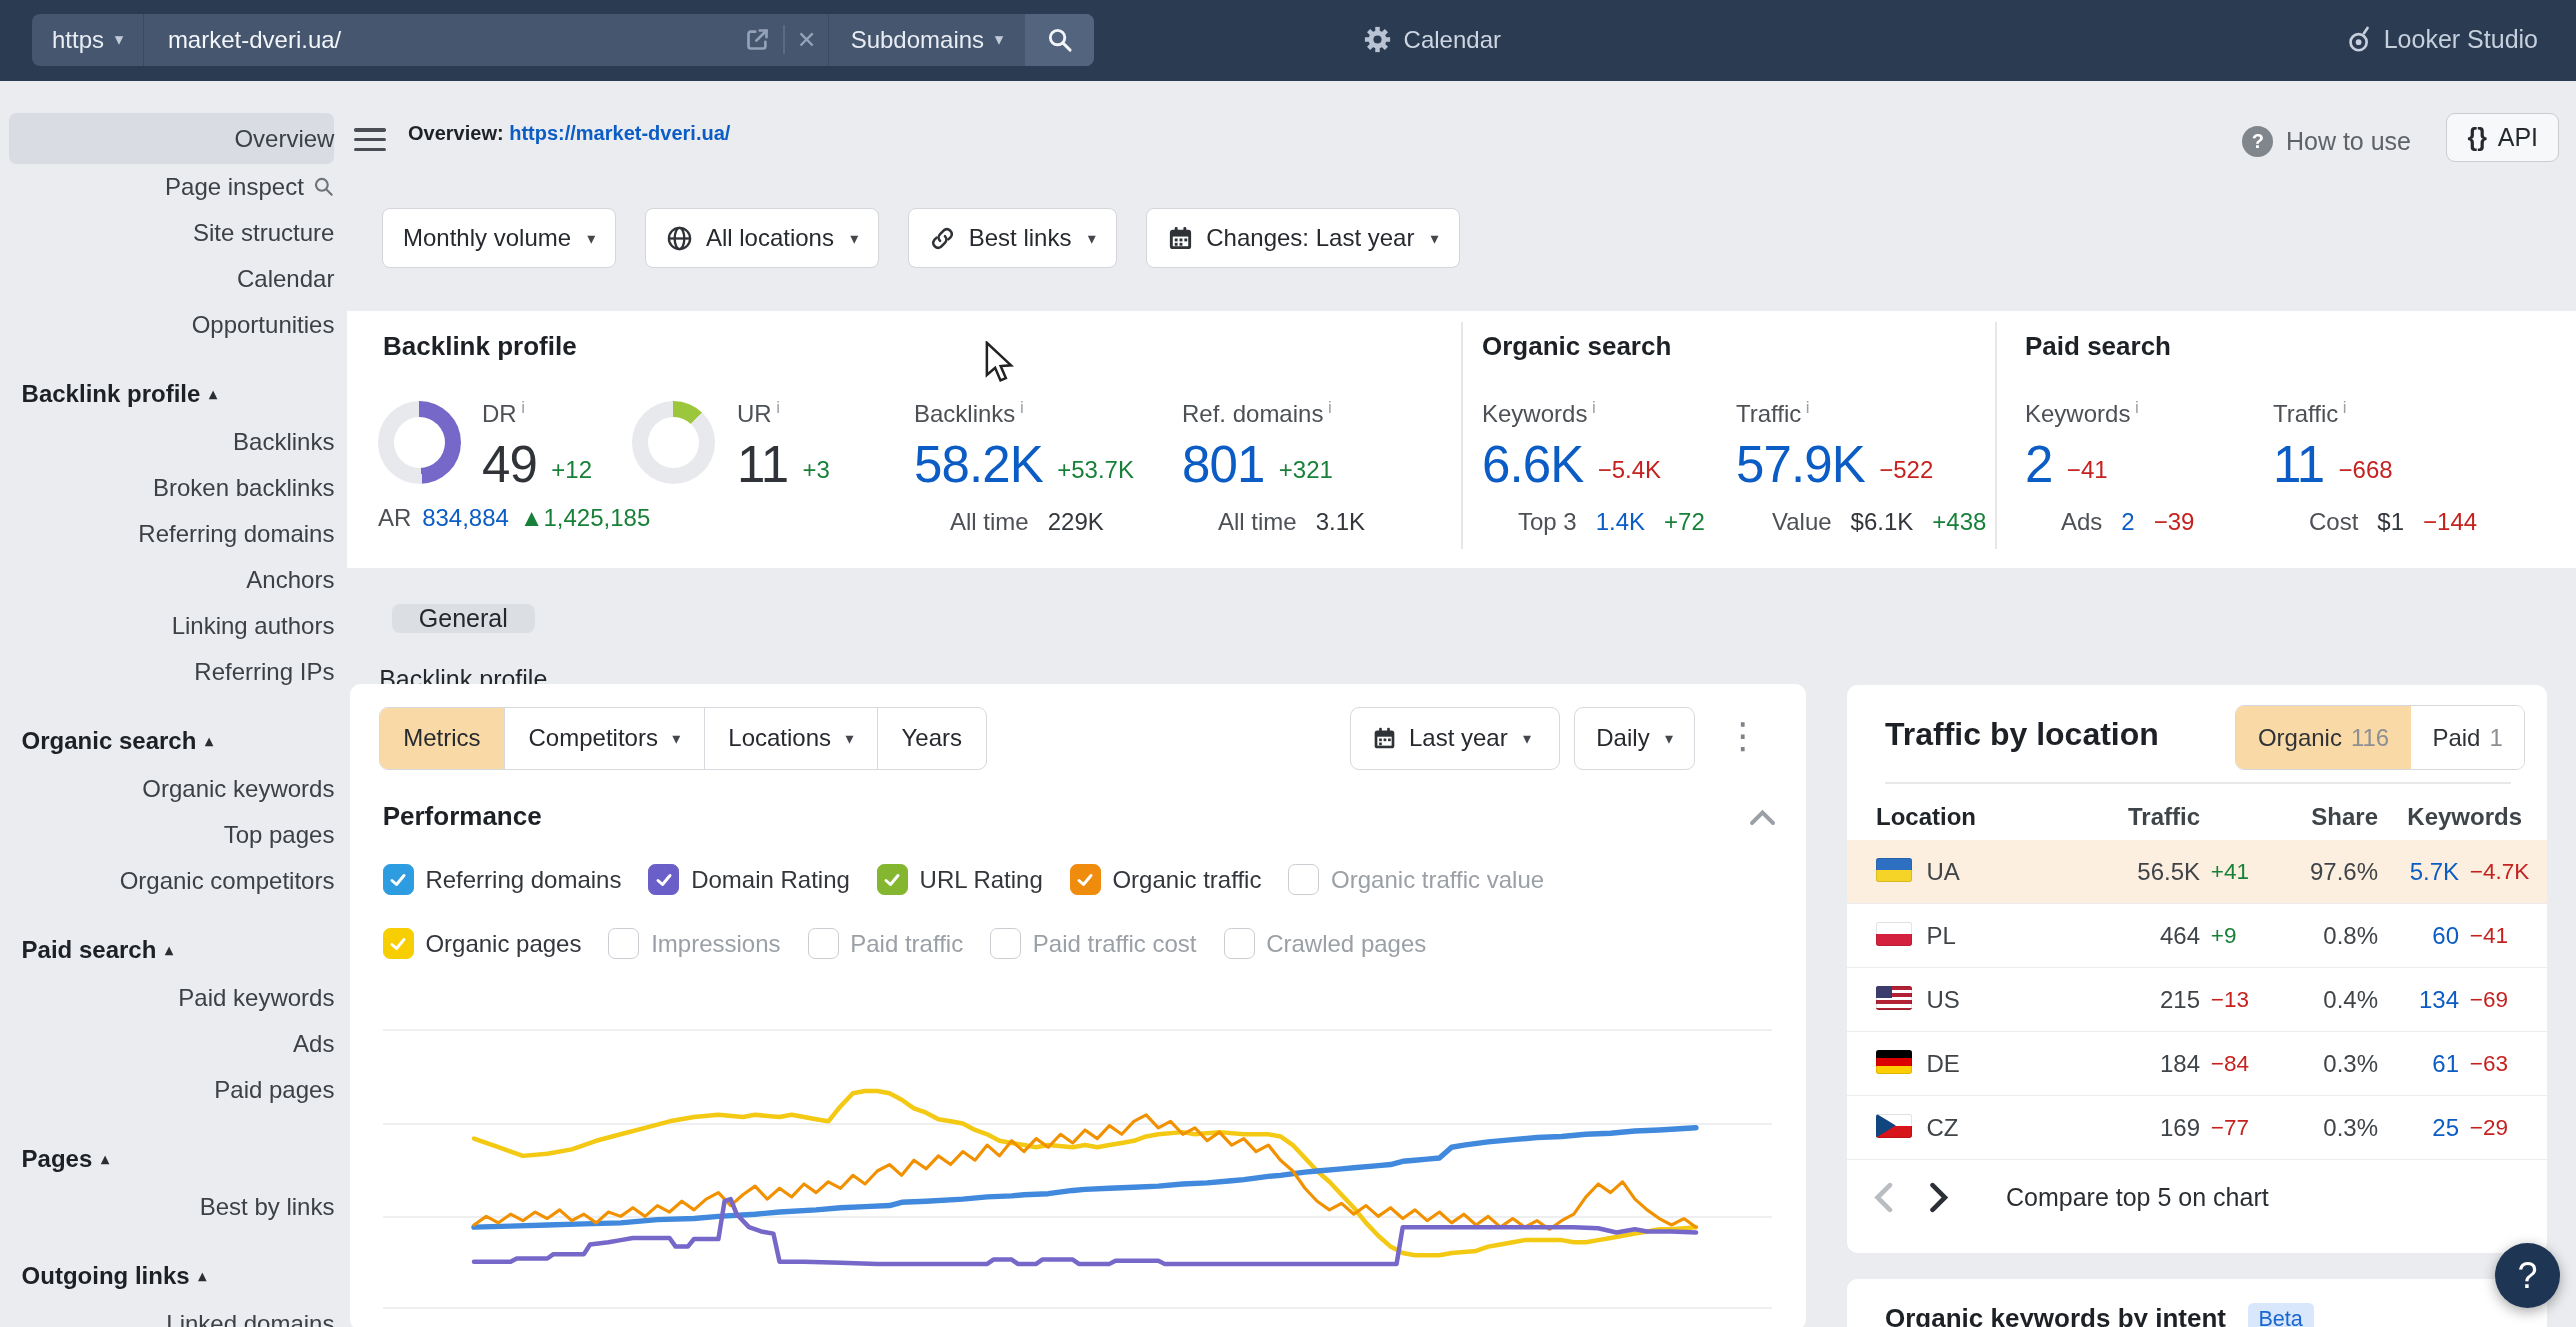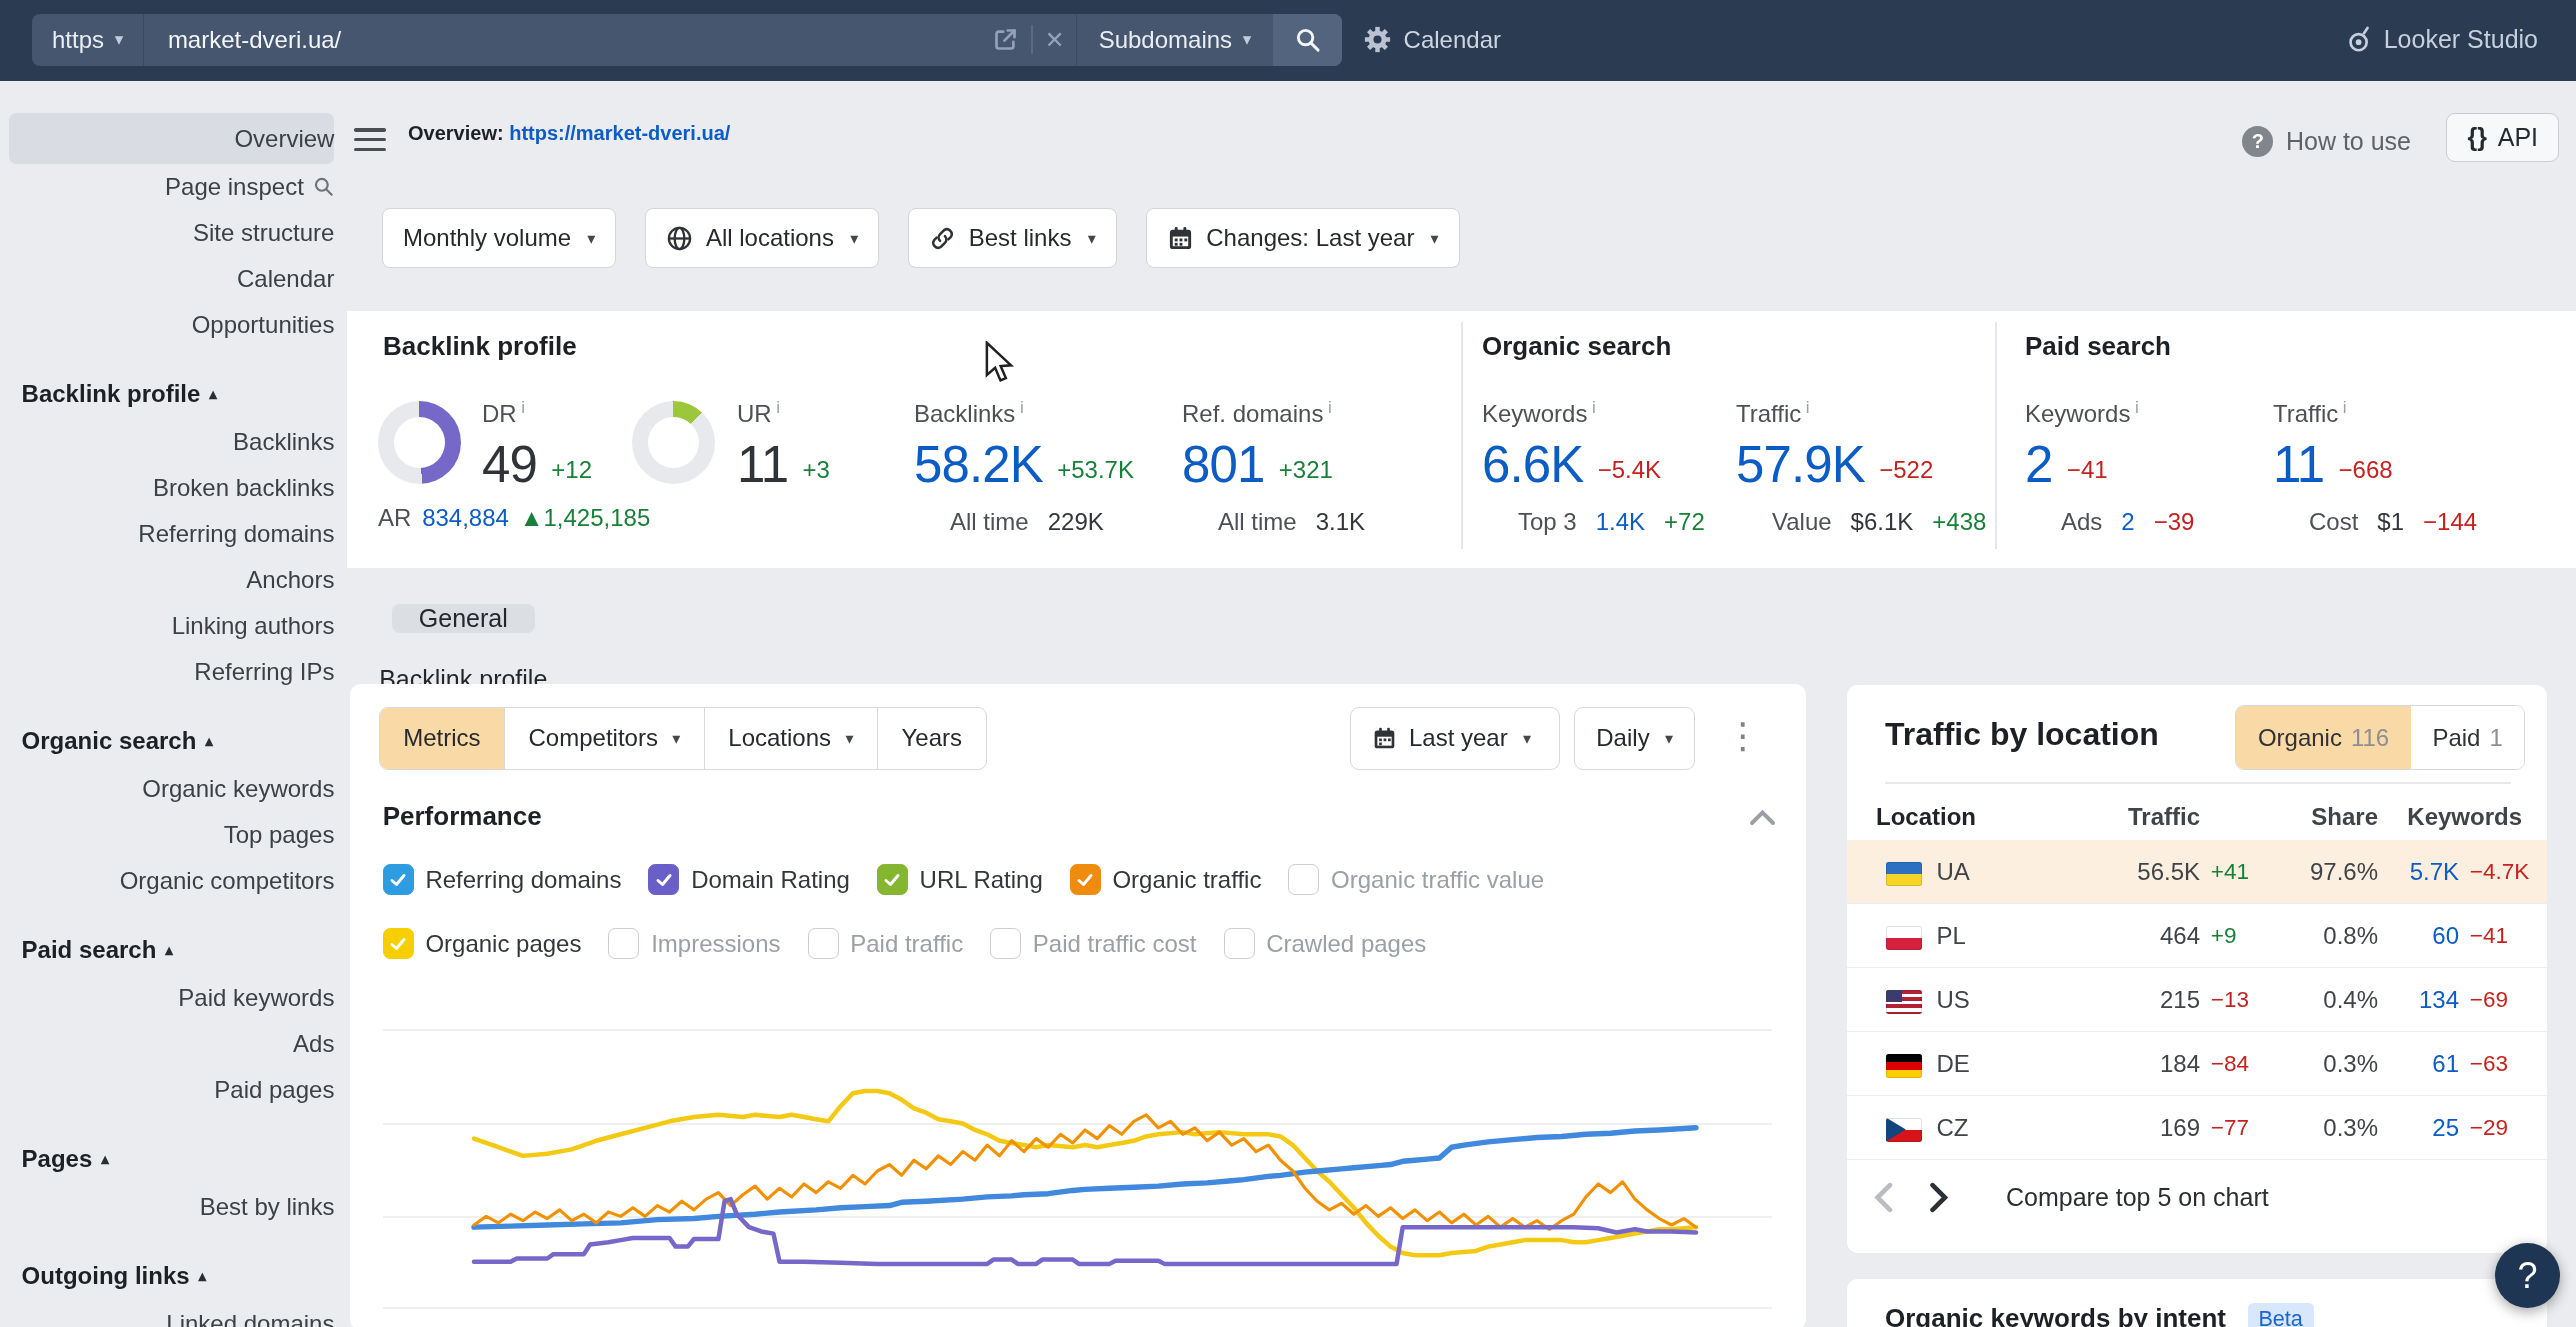--- a/index.html
+++ b/index.html
@@ -2,21 +2,21 @@
 <html style="font-size:14.4px"><head>
 <meta charset="utf-8">
 <style>
   * { margin:0; padding:0; box-sizing:border-box; }
   body { font-family:"Liberation Sans", sans-serif; }
   .screen { position:relative; width:2576px; height:1328px; overflow:hidden; background:#eaecef; }
   .abs { position:absolute; }
 
   
   .topbar { position:absolute; left:0; top:0; width:2576px; height:81px; background:#2b3b52; }
-  .urlgroup { position:absolute; left:32px; top:13.5px; height:52px; width:1310px; background:#46566f;
+  .urlgroup { position:absolute; left:32px; top:13.5px; height:52px; width:1062px; background:#46566f;
               border-radius:8px; display:flex; align-items:center; color:#e8edf4; font-size:24px; }
   .proto { display:flex; align-items:center; gap:10.8px; padding:0 20px; height:100%;
            border-right:1.8px solid #394a63; cursor:pointer; }
   .tcaret { font-size:17px; color:#c2cbd9; }
   .urltext { flex:1; padding-left:23.5px; color:#f2f5f9; }
   .uicon { margin:0 11.7px; display:flex; align-items:center; }
   .vd { width:1.8px; height:29px; background:#5a6a84; }
   .modebtn { display:flex; align-items:center; gap:10.8px; padding:0 21.6px; height:100%;
              border-left:1.8px solid #394a63; cursor:pointer; }
   .searchseg { width:69px; height:100%; background:#53647e; border-radius:0 8px 8px 0;
@@ -122,21 +122,21 @@
   .tseg.active { background:#f9d9a6; }
   .tcount { color:#8d8f94; }
   .lochr { position:absolute; left:38px; top:97px; width:626px; height:1.8px; background:#e6e8ea; }
   .lgrid { display:grid; grid-template-columns:180px 144px 79px 99px 81px 63px; align-items:center;
            padding:0 23.5px 0 29px; }
   .lhead { position:absolute; left:0; top:110px; width:700px; height:43px; font-size:24px;
            font-weight:bold; color:#202428; }
   .lrows { position:absolute; left:0; top:155px; width:700px; }
   .lrow { height:64px; border-bottom:0.9px solid #ececee; font-size:24px; cursor:pointer; }
   .lrow.hl { background:#fcefdf; }
-  .lc { display:flex; align-items:flex-end; gap:14.4px;margin-left:10px; }
+  .lc { display:flex; align-items:flex-start; gap:14.4px; }
   .flag { position:relative; width:36px; height:24px; border-radius:2.7px; overflow:hidden;
           box-shadow:inset 0 0 0 0.9px rgba(0,0,0,.12); flex:none; }
   .flag-ua { background:linear-gradient(#2d6fc0 0 50%, #f5d327 50% 100%); }
   .flag-pl { background:linear-gradient(#fff 0 50%, #d4213d 50% 100%); }
   .flag-us { background:repeating-linear-gradient(#b22234 0 3.6px, #fff 3.6px 7.2px); }
   .flag-us::after { content:""; position:absolute; left:0; top:0; width:16px; height:12.6px; background:#3c3b6e; }
   .flag-de { background:linear-gradient(#000 0 33%, #dd0000 33% 67%, #ffce00 67% 100%); }
   .flag-cz { background:linear-gradient(#fff 0 50%, #d7141a 50% 100%); }
   .flag-cz::after { content:""; position:absolute; inset:0; background:#11457e;
                     clip-path:polygon(0 0, 55% 50%, 0 100%); }

